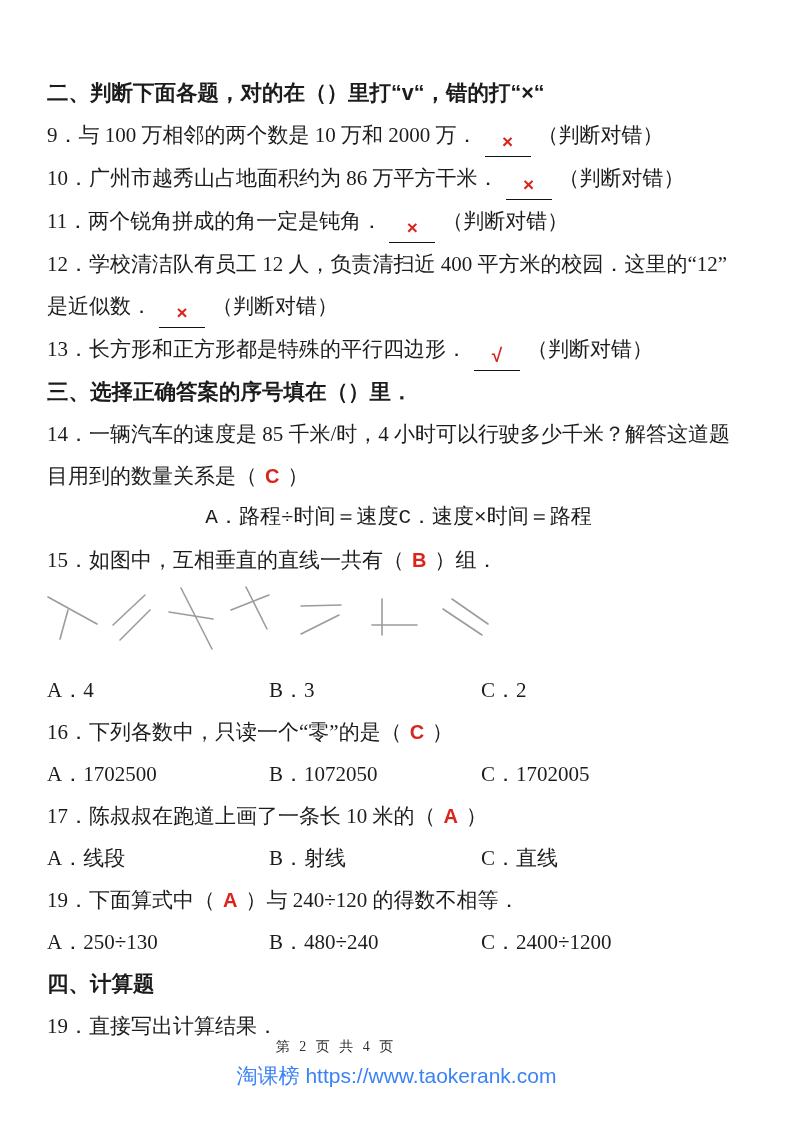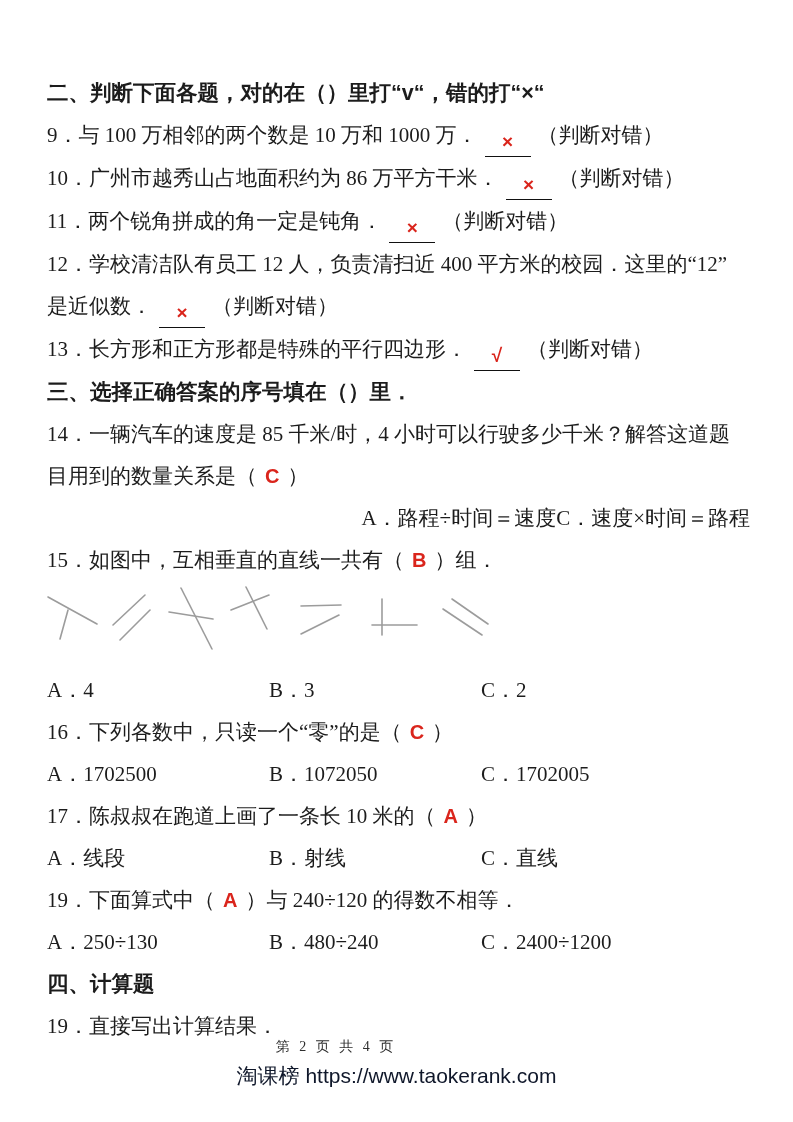--- a/index.html
+++ b/index.html
@@ -48,54 +48,55 @@
     font-size:20px;
     color:#da251c;
     padding:0 8px;
   }
   .opts3{
     display:grid;
     grid-template-columns:222px 212px auto;
   }
   .opts-wide{
     display:flex;
-    justify-content:flex-end;
+    justify-content:center;
     width:703px;
+    font-family:Liberation Mono, monospace;
   }
   .figure-row{
     height:80px;
     padding:4px 0;
   }
   .figure-row svg{display:block;margin-left:-2px;}
   .footer-page{
     position:absolute;
     top:1038px;left:0;width:672px;
     text-align:center;
     font-size:14px;
     letter-spacing:3px;
     color:#2e2e2e;
   }
   .footer-site{
     position:absolute;
     top:1062px;left:0;width:793px;
     text-align:center;
     font-family:"Liberation Sans","DejaVu Sans",sans-serif;
     font-size:21px;
-    color:#0f172a;
+    color:#3b82f6;
   }
 </style>
 </head>
 <body>
 
 <div class="page">
 
   <div class="row heading">二、判断下面各题，对的在（）里打“v“，错的打“×“</div>
 
   <div class="row">
-    <span>9．与 100 万相邻的两个数是 10 万和 1000 万．</span><span class="blank"><span class="mark" style="color: rgb(218, 37, 28);">×</span></span><span>（判断对错）</span>
+    <span>9．与 100 万相邻的两个数是 10 万和 2000 万．</span><span class="blank"><span class="mark" style="color: rgb(218, 37, 28);">×</span></span><span>（判断对错）</span>
   </div>
 
   <div class="row">
     <span>10．广州市越秀山占地面积约为 86 万平方干米．</span><span class="blank"><span class="mark" style="color: rgb(218, 37, 28);">×</span></span><span>（判断对错）</span>
   </div>
 
   <div class="row">
     <span>11．两个锐角拼成的角一定是钝角．</span><span class="blank"><span class="mark" style="color: rgb(218, 37, 28);">×</span></span><span>（判断对错）</span>
   </div>
 

